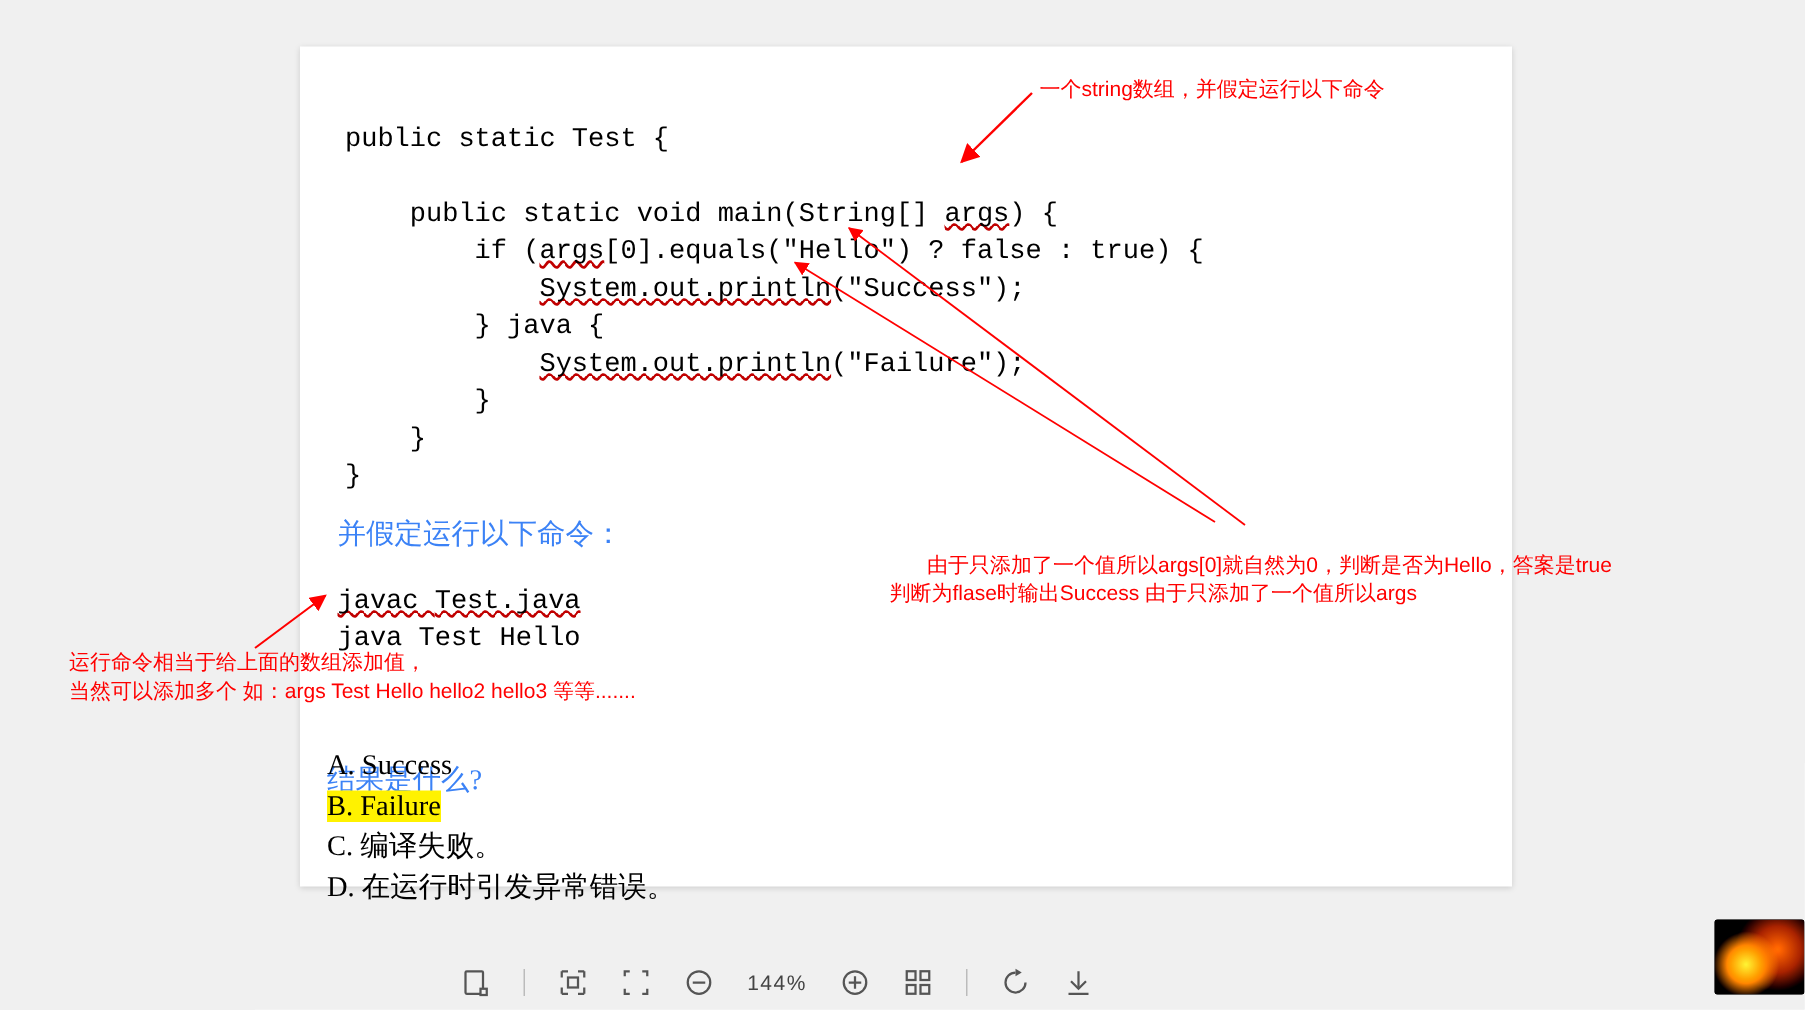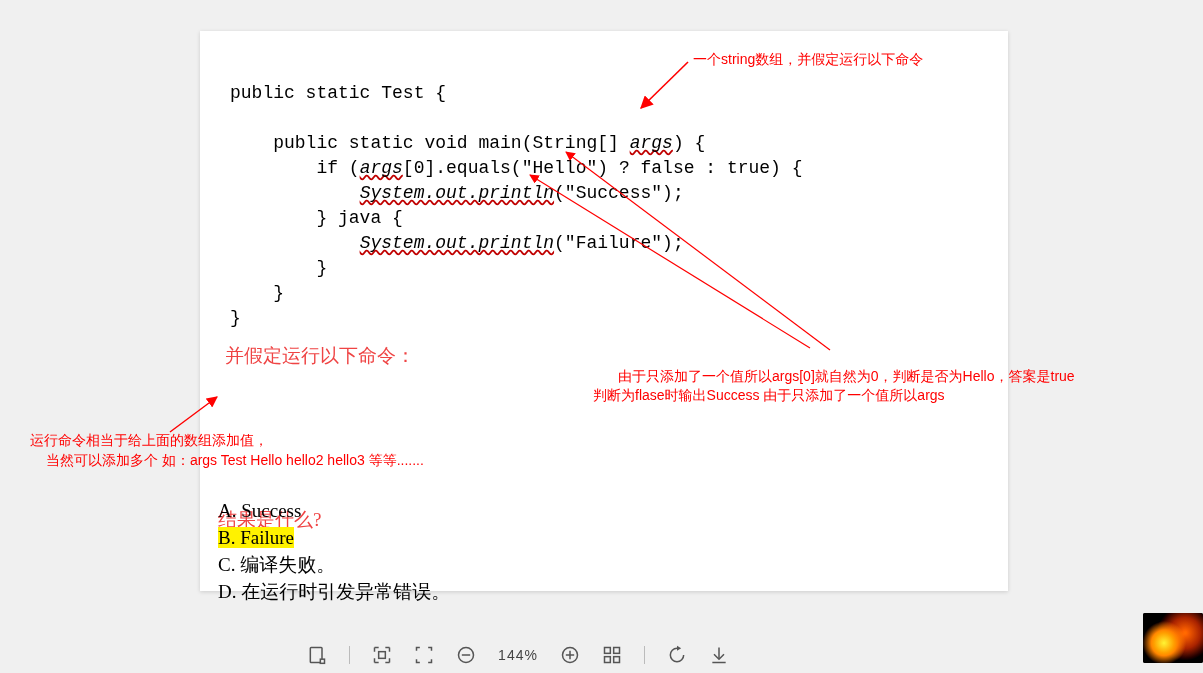--- a/index.html
+++ b/index.html
@@ -27,27 +27,26 @@
     top: 25px;
     font-family: "Courier New", Courier, monospace;
     font-size: 18px;
     line-height: 25px;
     white-space: pre;
     color: #000;
   }
   .squiggle {
     text-decoration: underline wavy #c00000;
     text-decoration-skip-ink: none;
-    font-style: italic;
   }
   .ptext {
     position: absolute;
     font-family: "SimSun","NSimSun","Songti SC",serif;
     font-size: 19px;
-    color: #ef4444;
+    color: #3b82f6;
   }
   .cmds {
     position: absolute;
     font-family: "Courier New", Courier, monospace;
     font-size: 18px;
     line-height: 25px;
     white-space: pre;
     color: #000;
   }
   .options .opt {
@@ -139,38 +138,40 @@
 <span>        if (</span><span class="squiggle">args</span><span>[0].equals("Hello") ? false : true) {</span>
 <span>            </span><span class="squiggle">System.out.println</span><span>("Success");</span>
 <span>        } java {</span>
 <span>            </span><span class="squiggle">System.out.println</span><span>("Failure");</span>
 <span>        }</span>
 <span>    }</span>
 <span>}</span></div>
 
   <div class="ptext" style="left:25px; top:312px;">并假定运行以下命令：</div>
 
+  <div class="cmds" style="left:25px; top:358px;"><span class="squiggle">javac </span><span class="squiggle">Test.java</span>
+<span>java Test Hello</span></div>
 
   <div class="ptext" style="left:18px; top:440px;margin-top:36px;">结果是什么?</div>
 
   <div class="options" style="position:absolute; left:18px; top:466px;">
     <div class="opt">A. Success</div>
     <div class="opt"><span class="hl">B. Failure</span></div>
     <div class="opt">C. 编译失败。</div>
     <div class="opt">D. 在运行时引发异常错误。</div>
   </div>
 
 </div>
 
 <div class="anno" style="left:693px; top:50px;">一个string数组，并假定运行以下命令</div>
 
 <div class="anno" style="left:618px; top:367px;">由于只添加了一个值所以args[0]就自然为0，判断是否为Hello，答案是true</div>
 <div class="anno" style="left:593px; top:386px;">判断为flase时输出Success 由于只添加了一个值所以args</div>
 
-<div class="anno" style="left:30px; top:432px;font-family:Liberation Mono, monospace;">运行命令相当于给上面的数组添加值，</div>
+<div class="anno" style="left:46px; top:432px;">运行命令相当于给上面的数组添加值，</div>
 <div class="anno" style="left:46px; top:451px;">当然可以添加多个 如：args Test Hello hello2 hello3 等等.......</div>
 
 <svg class="overlay" viewBox="0 0 1203 673">
   <defs>
     <marker id="ah" viewBox="0 0 10 10" refX="9" refY="5" markerWidth="8" markerHeight="8" orient="auto-start-reverse">
       <path d="M 0 0 L 10 5 L 0 10 z" fill="#ff0000"></path>
     </marker>
   </defs>
 
   <line x1="688" y1="62" x2="641" y2="108" stroke="#ff0000" stroke-width="1.6" marker-end="url(#ah)"></line>

